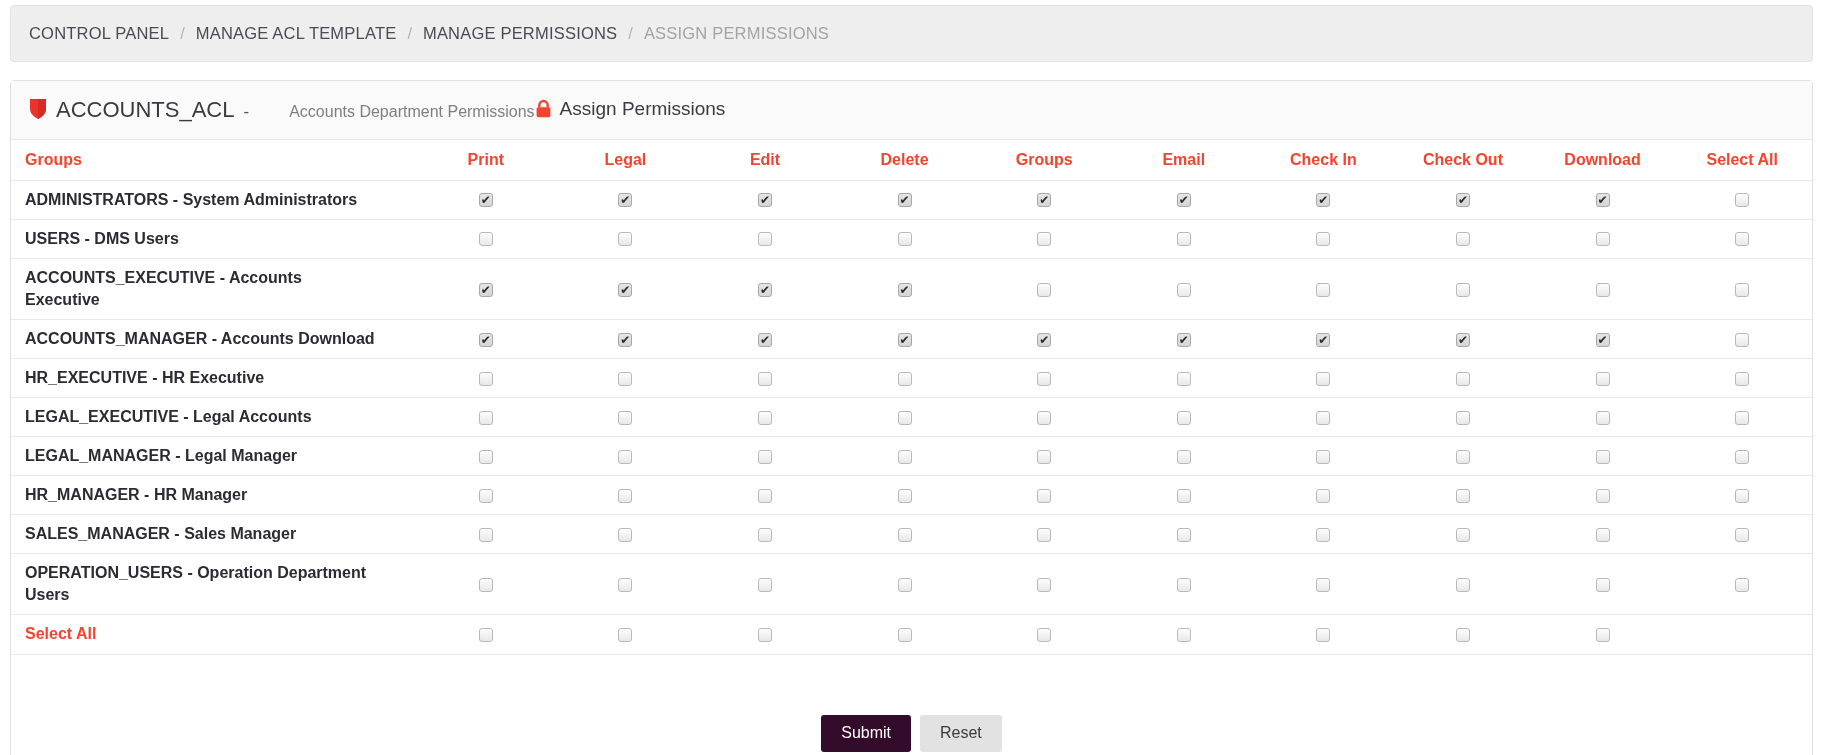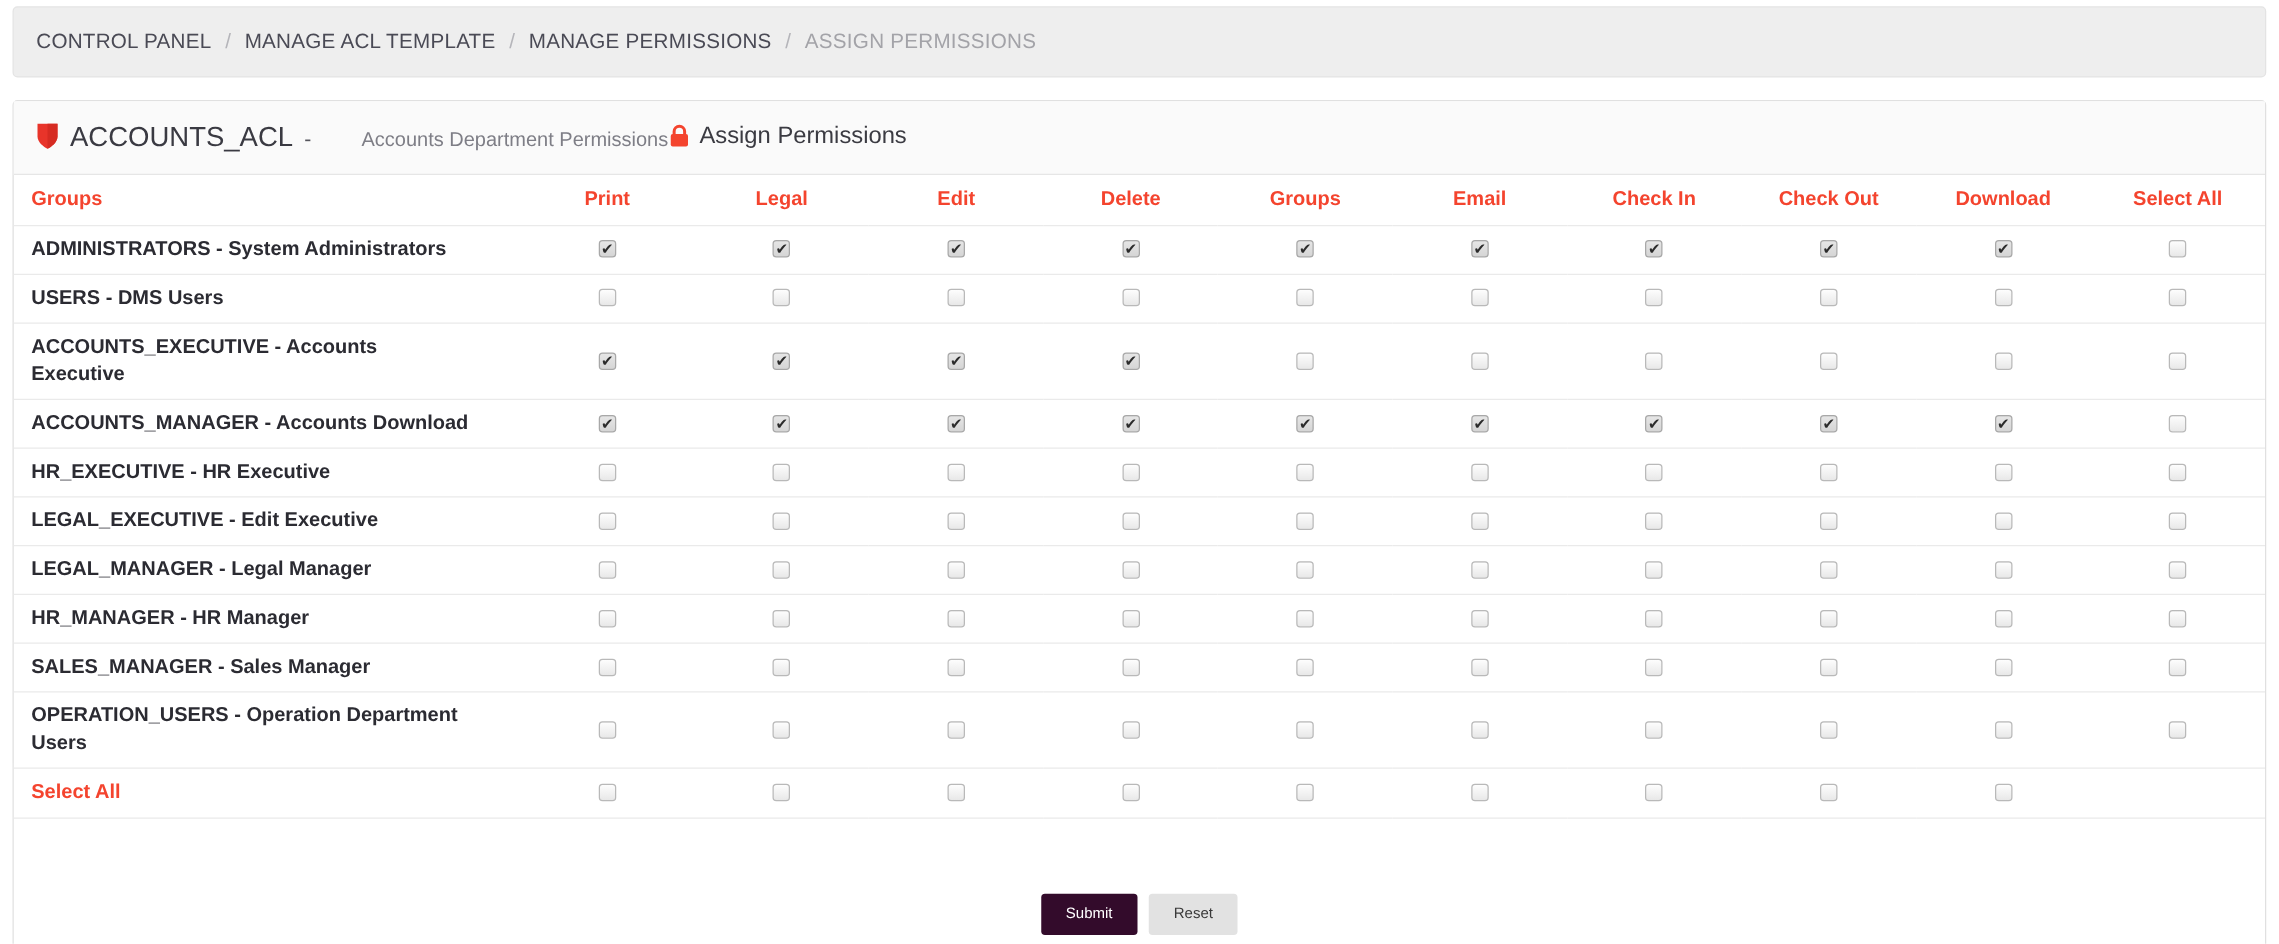--- a/index.html
+++ b/index.html
@@ -160,21 +160,21 @@
   
   .btn-row {
     display: flex;
     justify-content: center;
     align-items: center;
     gap: 9px;
     padding: 60px 0 40px 0;
   }
   .btn {
     font-family: "Liberation Sans", sans-serif;
-    font-size: 12px;
+    font-size: 16px;
     border: none;
     border-radius: 3px;
     padding: 9px 20px 11px 20px;
     cursor: pointer;
     line-height: 1.1;
   }
   .btn-submit { background: #330b2b; color: #ffffff; }
   .btn-reset  { background: #e2e2e2; color: #3a3a3a; }
 </style>
 </head>
@@ -295,21 +295,21 @@
           <td class="cb"><span class="box" role="checkbox" aria-checked="false"></span></td>
           <td class="cb"><span class="box" role="checkbox" aria-checked="false"></span></td>
           <td class="cb"><span class="box" role="checkbox" aria-checked="false"></span></td>
           <td class="cb"><span class="box" role="checkbox" aria-checked="false"></span></td>
           <td class="cb"><span class="box" role="checkbox" aria-checked="false"></span></td>
           <td class="cb"><span class="box" role="checkbox" aria-checked="false"></span></td>
           <td class="cb"><span class="box" role="checkbox" aria-checked="false"></span></td>
           <td class="cb"><span class="box" role="checkbox" aria-checked="false"></span></td>
         </tr>
         <tr>
-          <td class="grp">LEGAL_EXECUTIVE - Edit Executive</td>
+          <td class="grp">LEGAL_EXECUTIVE - Legal Accounts</td>
           <td class="cb"><span class="box" role="checkbox" aria-checked="false"></span></td>
           <td class="cb"><span class="box" role="checkbox" aria-checked="false"></span></td>
           <td class="cb"><span class="box" role="checkbox" aria-checked="false"></span></td>
           <td class="cb"><span class="box" role="checkbox" aria-checked="false"></span></td>
           <td class="cb"><span class="box" role="checkbox" aria-checked="false"></span></td>
           <td class="cb"><span class="box" role="checkbox" aria-checked="false"></span></td>
           <td class="cb"><span class="box" role="checkbox" aria-checked="false"></span></td>
           <td class="cb"><span class="box" role="checkbox" aria-checked="false"></span></td>
           <td class="cb"><span class="box" role="checkbox" aria-checked="false"></span></td>
           <td class="cb"><span class="box" role="checkbox" aria-checked="false"></span></td>

